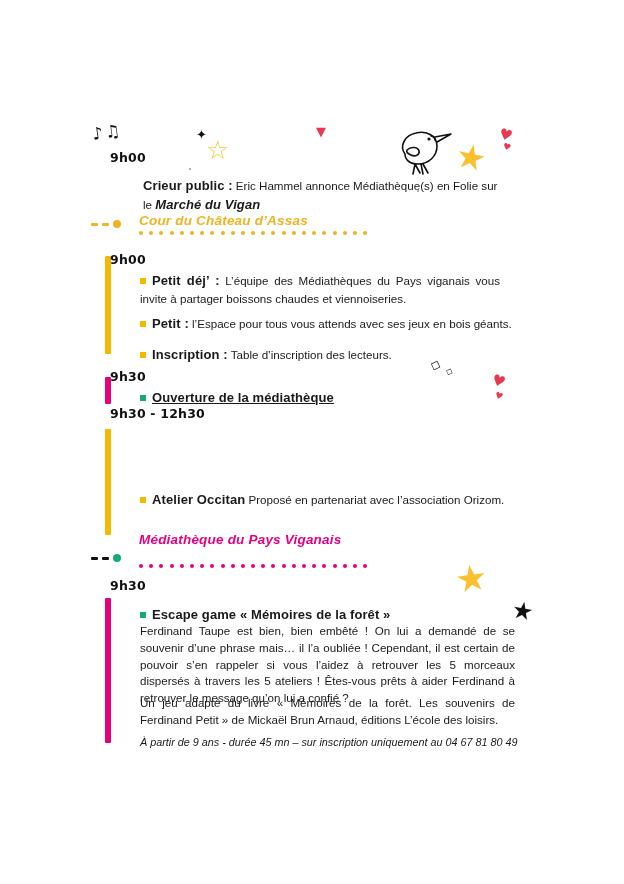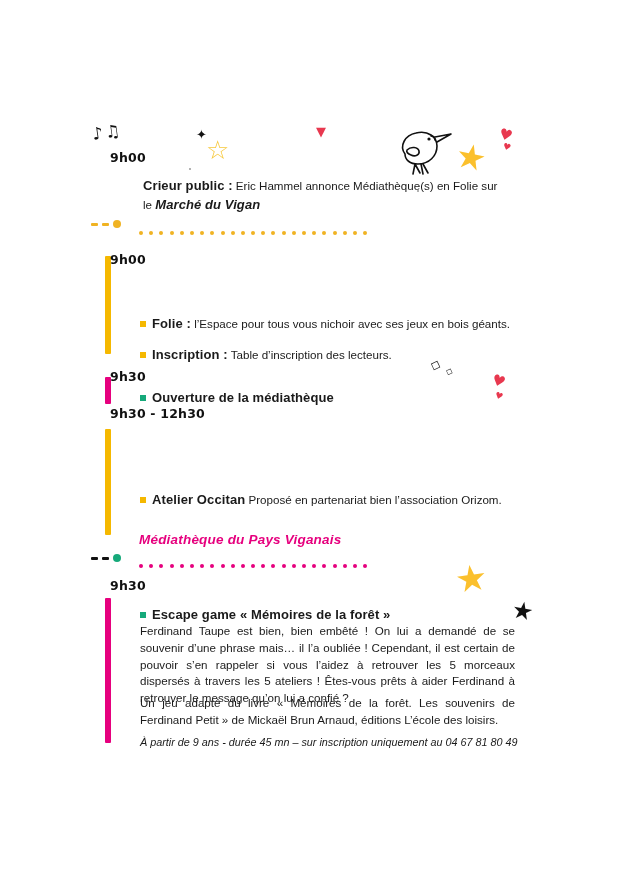--- a/index.html
+++ b/index.html
@@ -103,20 +103,21 @@
   <div class="block para" style="left:143px;top:169px;width:372px;">
     <b>Crieur public :</b><span> Eric Hammel annonce Médiathèque(s) en Folie sur</span><br>
     <span>le </span><b style="font-style:italic;">Marché du Vigan</b>
   </div>
 
   <div class="dashes" style="left:91px;top:220px;">
     <span class="dash" style="background:#f0b323;"></span>
     <span class="dash" style="background:#f0b323;"></span>
     <span class="bigdot" style="background:#f0b323;"></span>
   </div>
+  <div class="stitle" style="left:139px;top:213px;color:#f0b323;">Cour du Château d’Assas</div>
   <div class="dotline" id="dl1" style="left:139px;top:231px;">
       <i style="background: rgb(240, 179, 35);"></i>
       <i style="background: rgb(240, 179, 35);"></i>
       <i style="background: rgb(240, 179, 35);"></i>
       <i style="background: rgb(240, 179, 35);"></i>
       <i style="background: rgb(240, 179, 35);"></i>
       <i style="background: rgb(240, 179, 35);"></i>
       <i style="background: rgb(240, 179, 35);"></i>
       <i style="background: rgb(240, 179, 35);"></i>
       <i style="background: rgb(240, 179, 35);"></i>
@@ -133,44 +134,47 @@
       <i style="background: rgb(240, 179, 35);"></i>
       <i style="background: rgb(240, 179, 35);"></i>
       <i style="background: rgb(240, 179, 35);"></i>
       <i style="background: rgb(240, 179, 35);"></i>
     </div>
 
   <div class="bar" style="left:105px;top:256px;height:98px;background:#f5b800;"></div>
 
   <div class="time" style="left:110px;top:252px;">9h00</div>
 
+  <div class="block para just" style="left:140px;top:264px;width:360px;">
+    <span class="bullet b-yellow"></span><b>Petit déj’ :</b><span> L’équipe des Médiathèques du Pays viganais vous invite à partager boissons chaudes et viennoiseries.</span>
+  </div>
 
   <div class="block para" style="left:140px;top:307px;width:375px;">
-    <span class="bullet b-yellow"></span><b>Folie :</b><span> l’Espace pour tous vous nichoir avec ses jeux en bois géants.</span>
+    <span class="bullet b-yellow"></span><b>Petit :</b><span> l’Espace pour tous vous attends avec ses jeux en bois géants.</span>
   </div>
 
   <div class="block para" style="left:140px;top:338px;width:375px;">
     <span class="bullet b-yellow"></span><b>Inscription :</b><span> Table d’inscription des lecteurs.</span>
   </div>
 
   <div class="bar" style="left:105px;top:377px;height:27px;background:#e6007e;"></div>
 
   <div class="time" style="left:110px;top:369px;">9h30</div>
 
-  <div class="block para" style="left:140px;top:381px;width:375px;">
+  <div class="block para" style="left:140px;top:381px;width:375px;text-decoration:underline;">
     <span class="bullet b-green"></span><b>Ouverture de la médiathèque</b>
   </div>
 
   <div class="time" style="left:110px;top:406px;">9h30 - 12h30</div>
 
   <div class="bar" style="left:105px;top:429px;height:106px;background:#f5b800;"></div>
 
 
   <div class="block para" style="left:140px;top:483px;width:380px;">
-    <span class="bullet b-yellow"></span><b>Atelier Occitan</b><span> Proposé en partenariat bien l’association Orizom.</span>
+    <span class="bullet b-yellow"></span><b>Atelier Occitan</b><span> Proposé en partenariat avec l’association Orizom.</span>
   </div>
 
 
   <div class="dashes" style="left:91px;top:554px;">
     <span class="dash" style="background:#111111;"></span>
     <span class="dash" style="background:#111111;"></span>
     <span class="bigdot" style="background:#16a97a;"></span>
   </div>
   <div class="stitle" style="left:139px;top:532px;color:#e6007e;">Médiathèque du Pays Viganais</div>
   <div class="dotline" id="dl2" style="left:139px;top:564px;">

